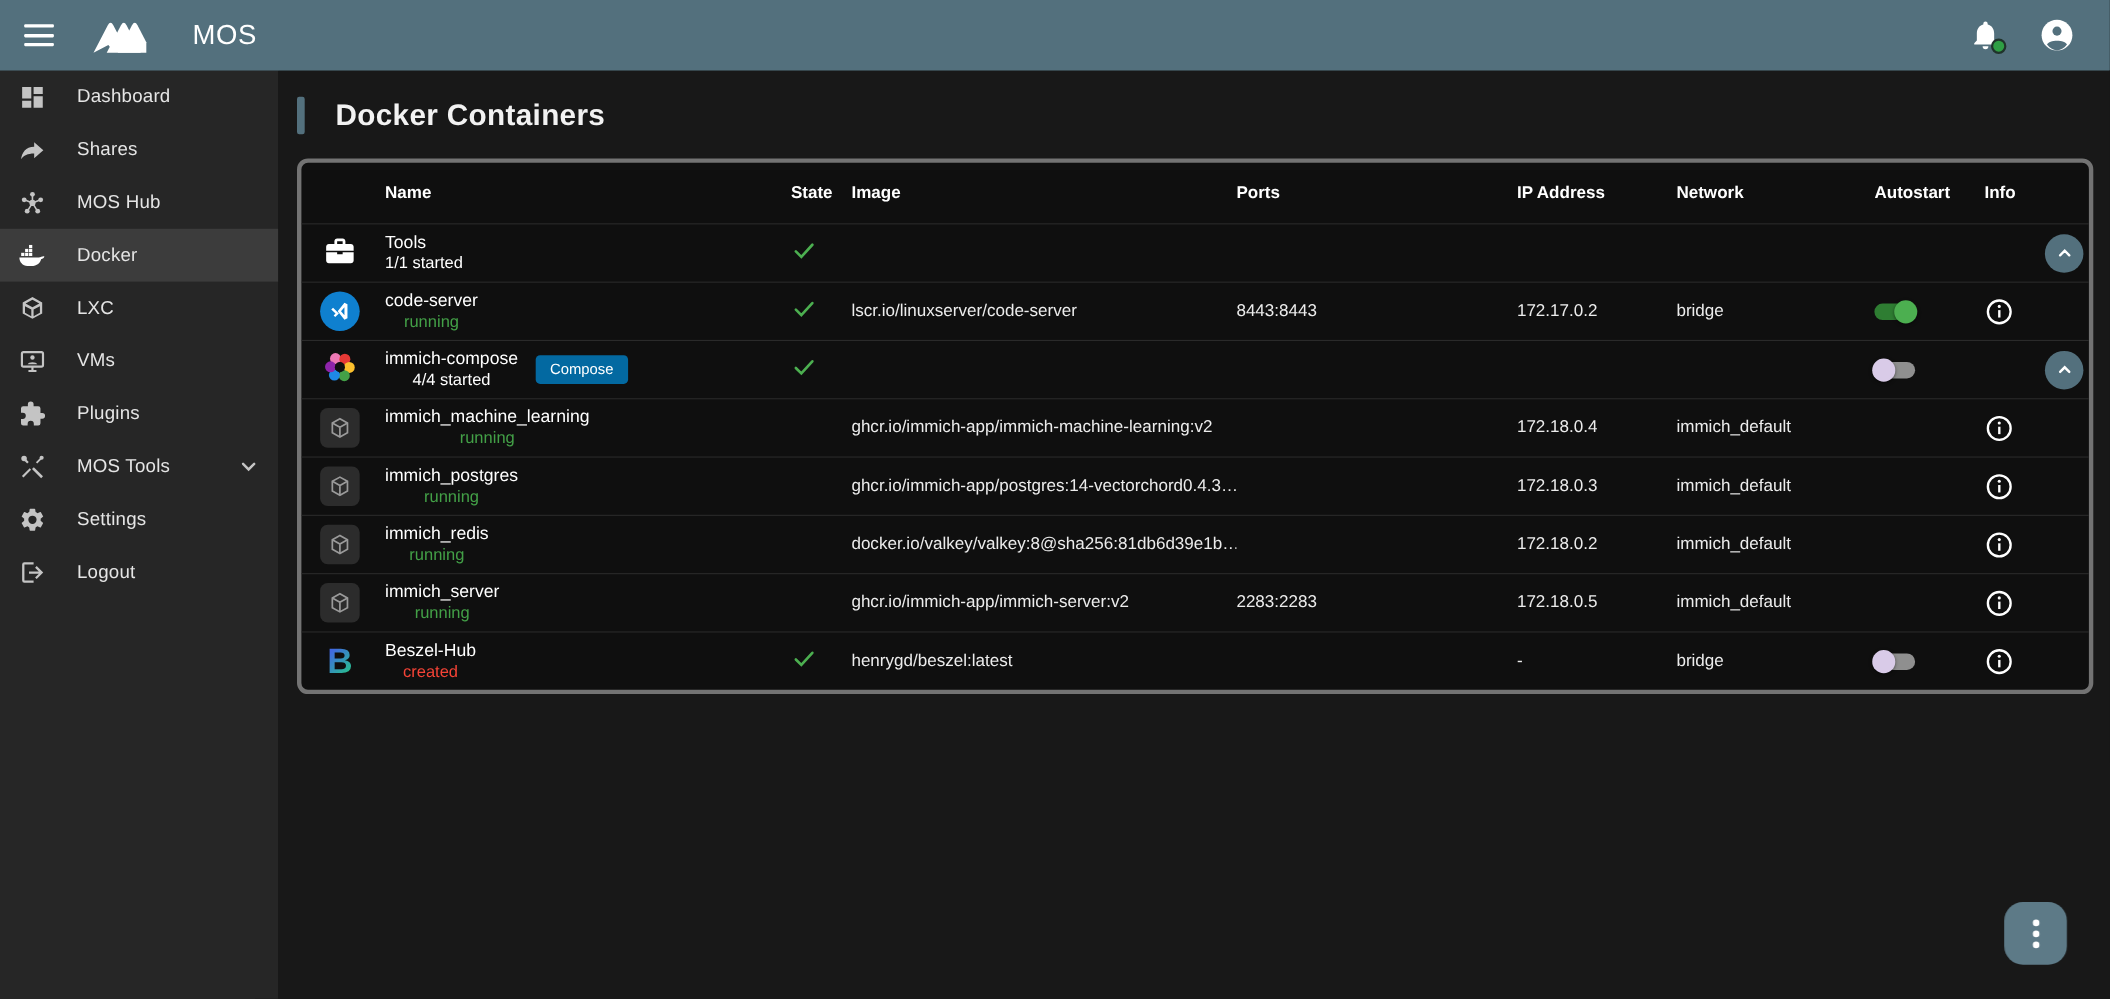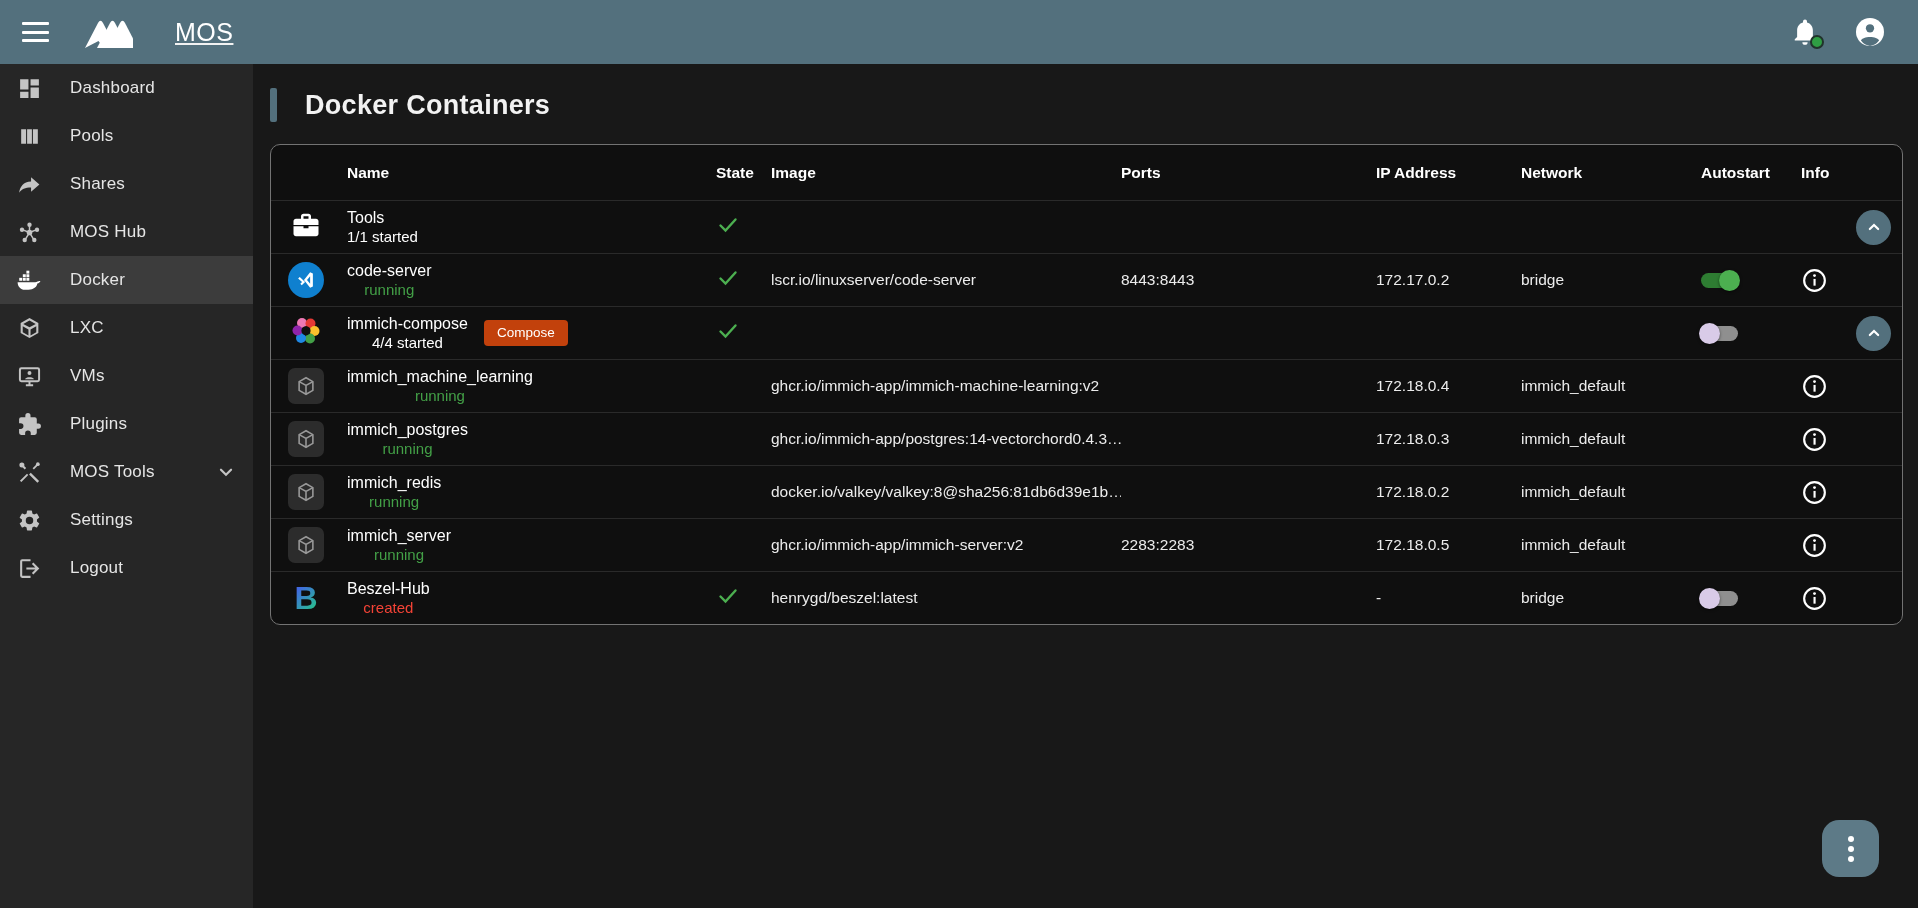--- a/index.html
+++ b/index.html
@@ -8,21 +8,21 @@
     --green:#43a047; --check:#4caf50; --red:#f44336;
     --toggle-on-track:#2e7d32; --toggle-on-thumb:#4caf50;
     --toggle-off-track:#8f8f8f; --toggle-off-thumb:#d9cbe8;
   }
   *{box-sizing:border-box;margin:0;padding:0}
   html,body{width:1918px;height:908px;overflow:hidden}
   body{font-family:"Liberation Sans",sans-serif;background:var(--bg);color:var(--txt);}
 
   
   .topbar{position:fixed;top:0;left:0;width:1918px;height:64px;background:var(--accent);
-    display:flex;align-items:center;z-index:10;padding:0 22px;text-decoration:underline;}
+    display:flex;align-items:center;z-index:10;padding:0 22px;}
   .hamburger{width:27px;height:20px;display:flex;flex-direction:column;justify-content:space-between;cursor:pointer;margin-right:34px;}
   .hamburger span{display:block;height:3px;background:#fff;border-radius:1px;}
   .logo{margin-right:40px;display:flex;align-items:center;}
   .app-title{font-size:25px;font-weight:500;letter-spacing:.5px;color:#fff;}
   .topbar-right{margin-left:auto;display:flex;align-items:center;gap:34px;padding-right:10px;}
   .bell-wrap{position:relative;width:30px;height:30px;cursor:pointer;}
   .bell-dot{position:absolute;right:-4px;bottom:-2px;width:14px;height:14px;border-radius:50%;
     background:#2f9e44;border:2px solid #20332b;}
   .avatar{cursor:pointer;display:flex;}
 
@@ -35,34 +35,34 @@
   .side-item.active .s-icon{color:#fff;}
   .side-item .s-caret{margin-left:auto;color:#c4c4c4;display:flex;}
 
   
   .main{position:fixed;top:64px;left:253px;width:1665px;height:844px;background:var(--bg);}
   .page-head{display:flex;align-items:center;margin:24px 0 0 17px;gap:16px;}
   .accent-bar{width:7px;height:34px;background:var(--accent);border-radius:2px;margin-right:12px;}
   .page-title{font-size:27px;font-weight:700;letter-spacing:.3px;}
 
   .card{position:absolute;left:17px;top:80px;width:1633px;background:var(--card-bg);
-    border:1px solid #737373;border-radius:10px;overflow:hidden;}
+    border:4px solid #737373;border-radius:10px;overflow:hidden;}
   .trow{display:grid;grid-template-columns:70px 375px 55px 350px 255px 145px 180px 100px 55px 48px;
     align-items:center;height:53px;border-top:1px solid var(--row-line);}
   .trow.header{height:55px;border-top:none;}
   .th{font-size:15.5px;font-weight:700;color:#fff;}
   .th.name-h{padding-left:6px;}
   .cell{font-size:15.5px;font-weight:500;color:#ececec;white-space:nowrap;overflow:hidden;}
   .icon-cell{display:flex;justify-content:center;}
   .name-cell{display:flex;align-items:center;padding-left:6px;}
   .name-stack{display:flex;flex-direction:column;justify-content:center;line-height:1.25;}
   .c-name{font-size:16px;font-weight:500;color:#fff;}
   .c-sub{font-size:15px;font-weight:400;text-align:center;}
   .sub-green{color:var(--green);} .sub-red{color:var(--red);} .sub-white{color:#fff;}
-  .badge{margin-left:16px;background:#c2410c;color:#fff;font-size:13.5px;font-weight:500;
+  .badge{margin-left:16px;background:#0369a1;color:#fff;font-size:13.5px;font-weight:500;
     padding:6px 13px;border-radius:4px;line-height:1;}
   .state-cell,.auto-cell,.info-cell,.expand-cell{display:flex;align-items:center;}
   .row-icon-box{width:36px;height:36px;border-radius:7px;background:#2c2c2c;display:flex;align-items:center;justify-content:center;color:#9a9a9a;}
   .cs-circle{width:36px;height:36px;border-radius:50%;background:#0f80cf;display:flex;align-items:center;justify-content:center;}
   .beszel-b{font-size:32px;font-weight:800;background:linear-gradient(135deg,#4169e1 20%,#27c08d 85%);
     -webkit-background-clip:text;background-clip:text;color:transparent;line-height:1;}
   
   .toggle{position:relative;width:37px;height:15px;cursor:pointer;}
   .toggle .track{position:absolute;top:0;left:0;right:0;bottom:0;border-radius:8px;}
   .toggle .thumb{position:absolute;top:-3px;width:21px;height:21px;border-radius:50%;box-shadow:0 1px 3px rgba(0,0,0,.5);}
@@ -119,29 +119,20 @@
         <svg width="25" height="25" viewBox="0 0 24 24" fill="currentColor">
           <path d="M3 13h8V3H3zM3 21h8v-6H3zM13 21h8V11h-8zM13 3v6h8V3z"></path>
         </svg>
       </span>
     <span class="s-label">Dashboard</span>
 
   </div>
     <div class="side-item">
     <span class="s-icon">
         <svg width="25" height="25" viewBox="0 0 24 24" fill="currentColor">
-          <path d="M4 5h4.7v14H4zM9.7 5h4.6v14H9.7zM15.3 5H20v14h-4.7z"></path>
-        </svg>
-      </span>
-    <span class="s-label">Pools</span>
-
-  </div>
-    <div class="side-item">
-    <span class="s-icon">
-        <svg width="25" height="25" viewBox="0 0 24 24" fill="currentColor">
           <path d="M13.5 9V5l8 7-8 7v-4.1c-5.7 0-9.2 1.8-11.5 5.1.9-5.8 4-11 11.5-11z"></path>
         </svg>
       </span>
     <span class="s-label">Shares</span>
 
   </div>
     <div class="side-item">
     <span class="s-icon">
         <svg width="25" height="25" viewBox="0 0 24 24" fill="currentColor" stroke="currentColor">
           <g stroke-width="1.4">

